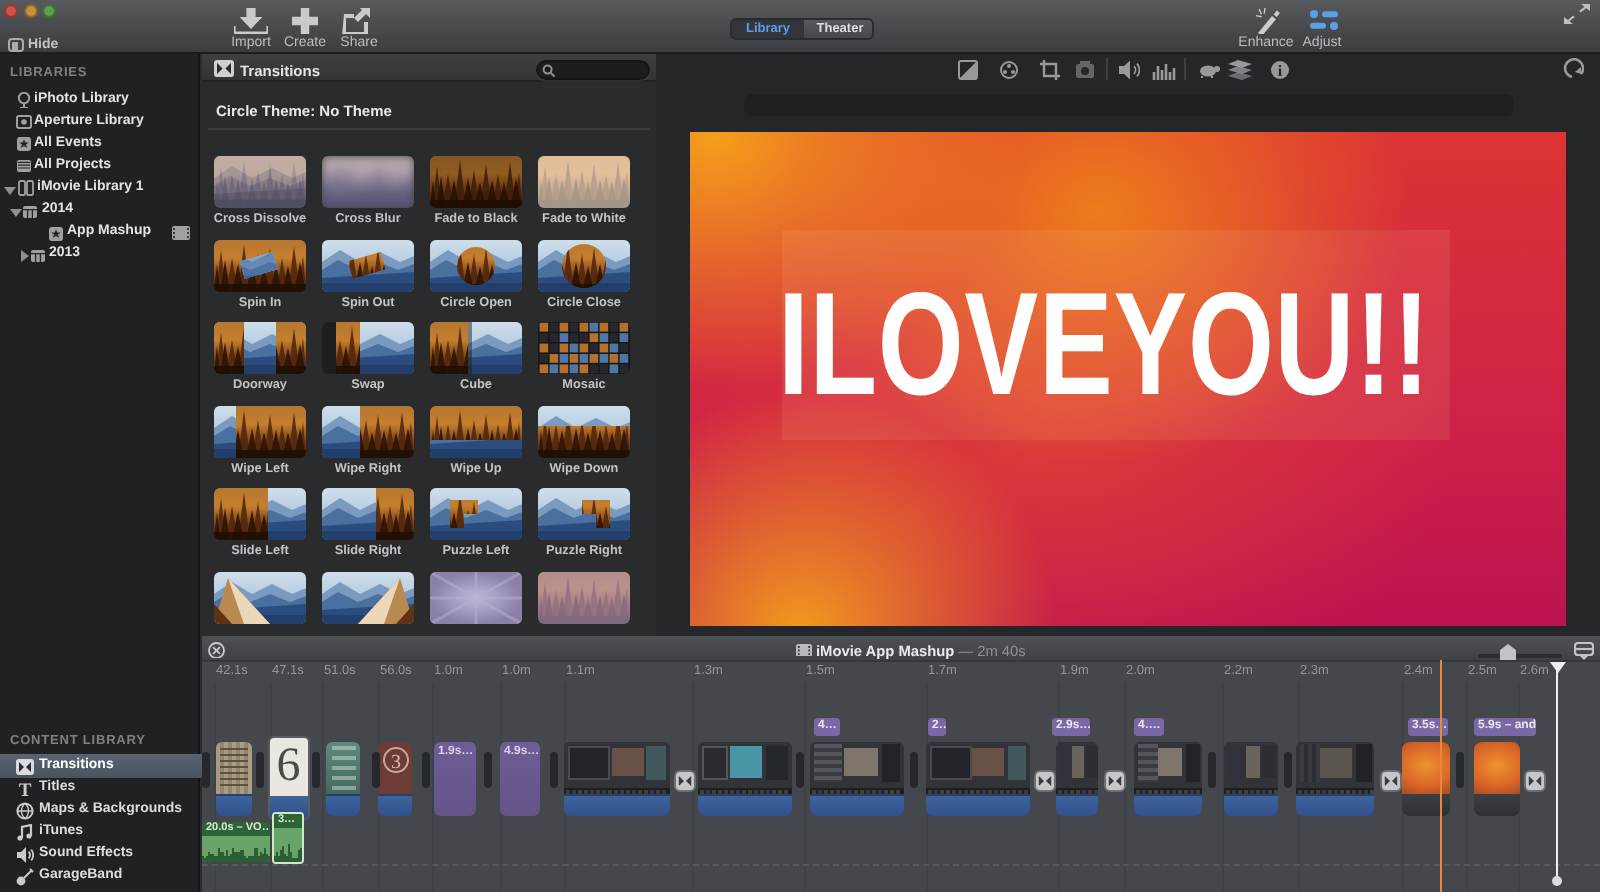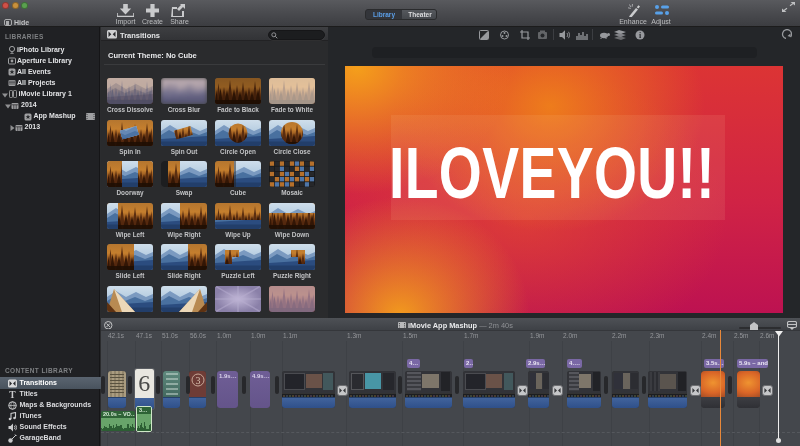--- a/index.html
+++ b/index.html
@@ -222,21 +222,21 @@
 <svg class="abs" style="left:107px;top:30px" width="10" height="8.5" viewBox="0 0 10 8.5">
       <rect width="10" height="8.5" rx="1.5" fill="#cfd0d2"></rect>
       <path d="M1.5,1.5 L4.3,4.25 L1.5,7 Z M8.5,1.5 L5.7,4.25 L8.5,7 Z" fill="#2a2b2e"></path>
     </svg>
 <div class="abs" style="position:absolute;left:120px;top:30.5px;font-size:7.5px;font-weight:bold;color:#e4e5e7">Transitions</div>
 <div class="abs" style="position:absolute;left:268px;top:30px;width:57px;height:9.5px;background:#1c1d1f;border-radius:5px;border:1px solid #161618;box-shadow:0 1px 0 rgba(255,255,255,0.06)"></div>
 <svg class="abs" style="left:271px;top:31.5px" width="7" height="7" viewBox="0 0 7 7">
       <circle cx="2.8" cy="2.8" r="2" fill="none" stroke="#909194" stroke-width="1"></circle>
       <path d="M4.3,4.3 L6.3,6.3" stroke="#909194" stroke-width="1"></path>
     </svg>
-<div class="abs" style="position:absolute;left:108px;top:51px;font-size:7.5px;font-weight:bold;color:#e8e9eb">Current Theme: No Cube</div>
+<div class="abs" style="position:absolute;left:108px;top:51px;font-size:7.5px;font-weight:bold;color:#e8e9eb">Circle Theme: No Theme</div>
 <div class="abs" style="position:absolute;left:104px;top:64px;width:221px;height:1px;background:#3a3b3d"></div>
 <div class="thw" style="left:107px;top:78px">
       <svg width="46" height="26" viewBox="0 0 46 26">
         <use href="#forest"></use>
         <g opacity="0.55">
           <use href="#lake"></use>
         </g>
         <rect width="46" height="26" fill="#bfa8c4" opacity="0.3"></rect>
       </svg>
     </div>

